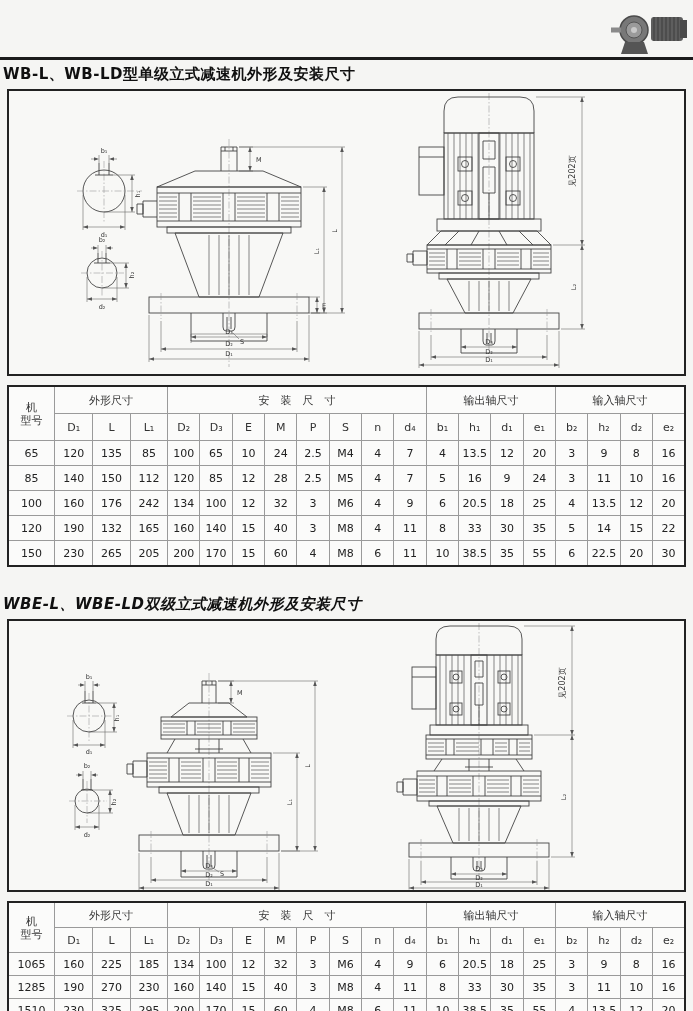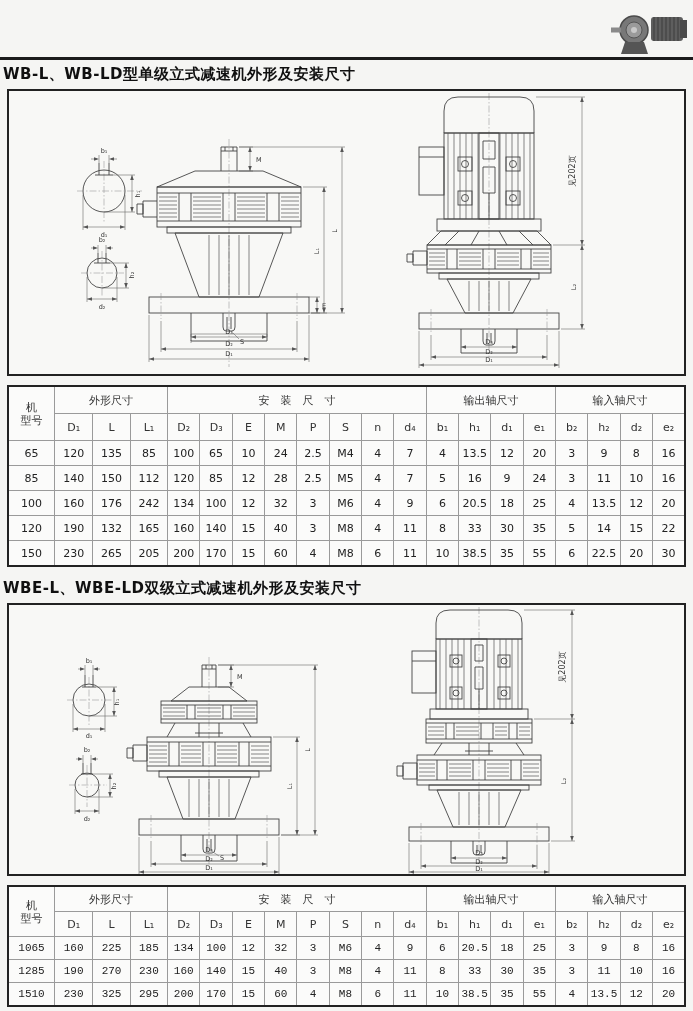--- a/index.html
+++ b/index.html
@@ -6,37 +6,37 @@
   body{
     width:693px;height:1011px;
     background:#f5f5f3;
     font-family:"DejaVu Sans",sans-serif;
     position:relative;overflow:hidden;color:#222;
   }
   .topband{height:57px;position:relative;}
   .logo{position:absolute;top:10px;right:4px;width:82px;height:46px;}
   .rule{height:3px;background:#1b1b1b;margin:0;}
   .title{font-size:15px;font-weight:bold;color:#101010;margin:5px 0 5px 3px;letter-spacing:.5px;}
-  .title2{margin-top:12px;}
+  .title2{margin-top:28px;font-style:italic;}
   .box{border:2px solid #222;margin:0 7px;background:#f8f8f6;position:relative;}
   #box1{height:283px;}
   #box2{height:269px;}
   .box svg{position:absolute;left:0;top:0;}
 
   table{
     border-collapse:collapse;table-layout:fixed;
     width:679px;margin:9px 7px 0 7px;
     border:2px solid #222;background:#fbfbfa;
     font-family:"DejaVu Sans",sans-serif;
   }
   th,td{border:1px solid #9a9a9a;text-align:center;padding:0;
     font-size:11px;font-weight:normal;color:#222;overflow:hidden;white-space:nowrap;}
   thead th{color:#333;height:26px;}
   #table1 td{height:24px;}
-  #table2 td{height:22px;font-family:Liberation Mono, monospace;}
+  #table2 td{height:22px;}
   #table2 thead th{height:24px;}
   .model-head div{line-height:13px;}
 
   
   .ln{stroke:#444;fill:none;stroke-width:.9;}
   .fin{stroke:#555;fill:none;stroke-width:.7;}
   .dim{stroke:#6a6a6a;fill:none;stroke-width:.6;}
   .cl{stroke:#8a8a8a;fill:none;stroke-width:.5;stroke-dasharray:7 2 1.5 2;}
   .arr{fill:#555;stroke:none;}
   .sm{font-family:"DejaVu Sans",sans-serif;font-size:6.5px;fill:#333;}

